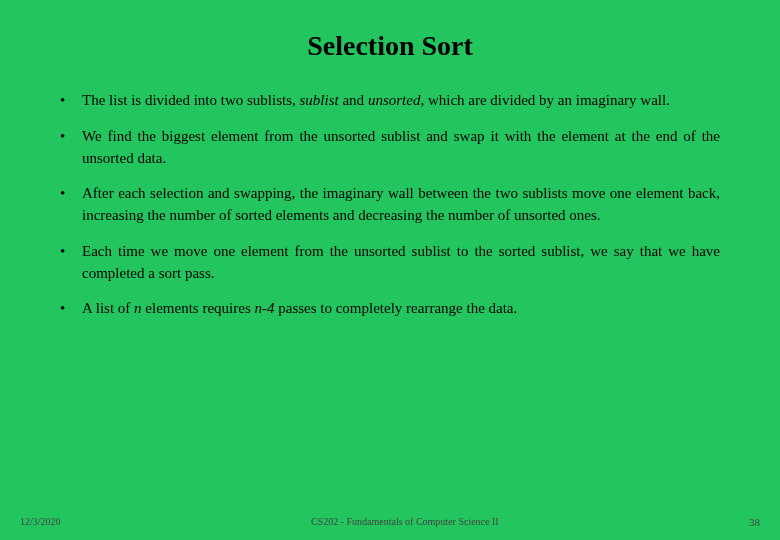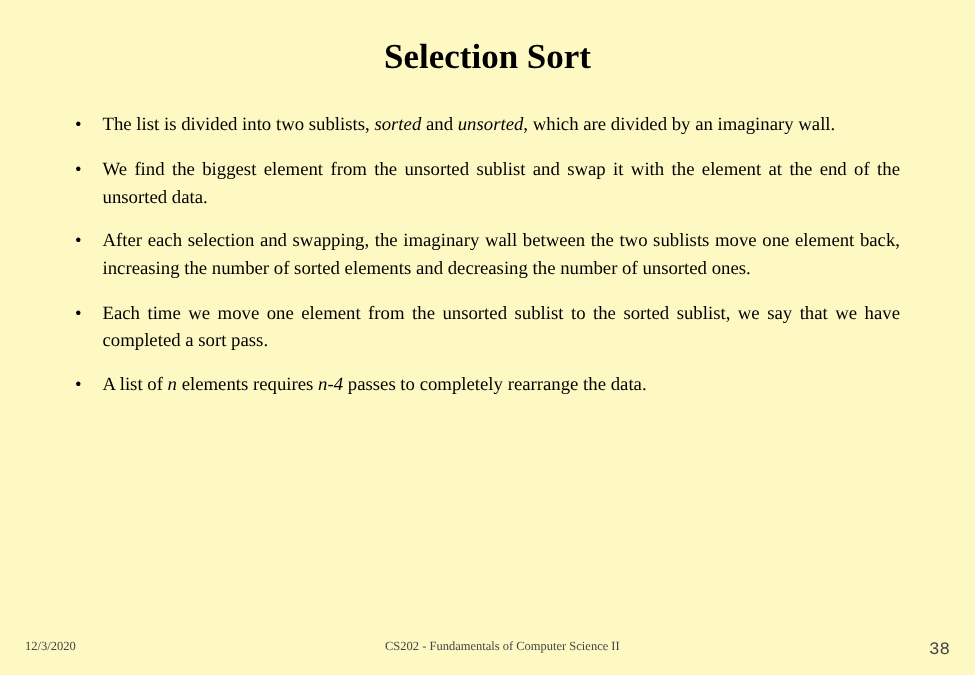--- a/index.html
+++ b/index.html
@@ -13,21 +13,21 @@
       height: 540px;
       background: #ffffff;
       font-family: 'Times New Roman', Times, serif;
       color: #000000;
       overflow: hidden;
     }
 
     .slide-container {
       width: 780px;
       height: 540px;
-      background: #fef9c3;
+      background: #22c55e;
       position: relative;
       padding: 30px 60px 40px 60px;
     }
 
     .slide-title {
       text-align: center;
       font-size: 28px;
       font-weight: bold;
       margin-bottom: 28px;
       font-family: 'Times New Roman', Times, serif;
@@ -74,37 +74,36 @@
       font-size: 10px;
     }
 
     .footer-center {
       font-size: 10px;
       text-align: right;
       font-family: Liberation Serif, serif;
     }
 
     .footer-right {
-      font-size: 14px;
-      font-family: Liberation Mono, monospace;
+      font-size: 11px;
     }
   </style>
 </head>
 <body>
 
 <div class="slide-container">
 
   <h1 class="slide-title">Selection Sort</h1>
 
   <ul class="bullet-list">
 
     <li class="bullet-item">
       <span class="bullet-dot">•</span>
       <span class="bullet-text">
-        The list is divided into two sublists, <em>sorted</em> and <span style="font-style:italic;">unsorted</span>, which are divided by an imaginary wall.
+        The list is divided into two sublists, <em>sublist</em> and <span style="font-style:italic;">unsorted</span>, which are divided by an imaginary wall.
       </span>
     </li>
 
     <li class="bullet-item">
       <span class="bullet-dot">•</span>
       <span class="bullet-text">
         We find the biggest element from the unsorted sublist and swap it with the element at the end of the unsorted data.
       </span>
     </li>
 

